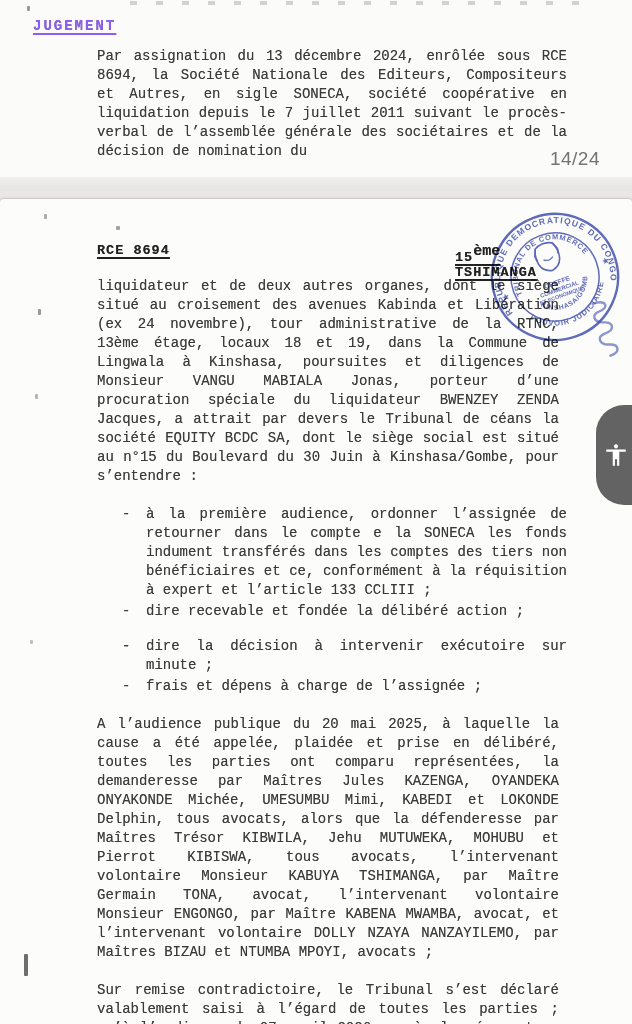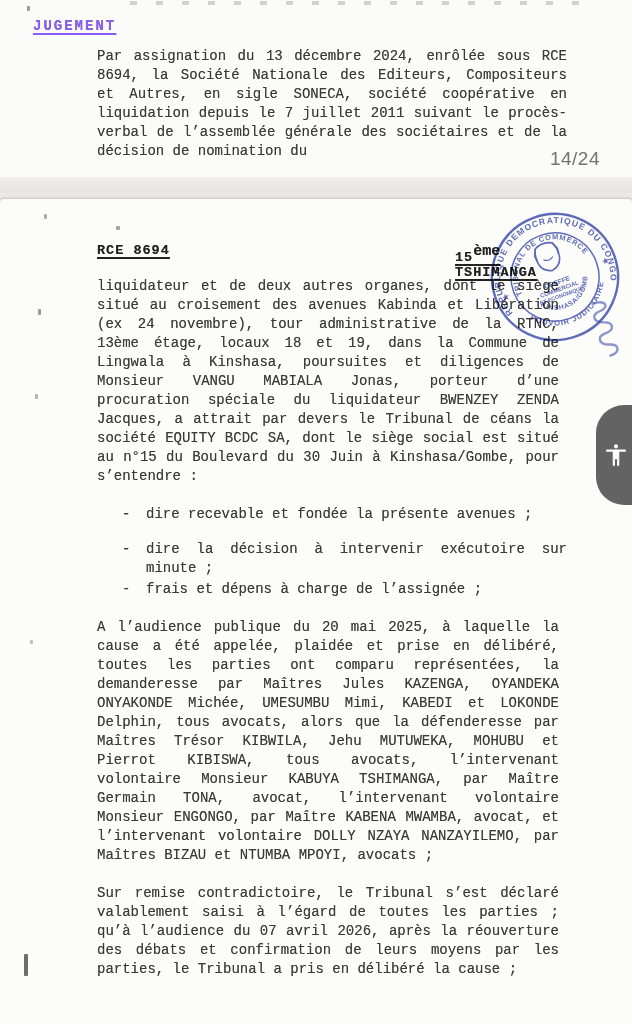--- a/index.html
+++ b/index.html
@@ -93,24 +93,25 @@
       <span class="hdr-left">RCE 8694</span>
       <span class="hdr-right"><span>15</span><sup>ème</sup><span> TSHIMANGA</span></span>
     </div>
 
     <div class="doc-body doc-text">
       <p>liquidateur et de deux autres organes, dont le siège situé au croisement des avenues Kabinda et Libération (ex 24 novembre), tour administrative de la RTNC, 13ème étage, locaux 18 et 19, dans la Commune de Lingwala à Kinshasa, poursuites et diligences de Monsieur VANGU MABIALA Jonas, porteur d’une procuration spéciale du liquidateur BWENZEY ZENDA Jacques, a attrait par devers le Tribunal de céans la société EQUITY BCDC SA, dont le siège social est situé au n°15 du Boulevard du 30 Juin à Kinshasa/Gombe, pour s’entendre :</p>
 
       <div class="bullets">
         <div class="bullet">
           <span class="dash">-</span>
+          <span>à la première audience, ordonner l’assignée de retourner dans le compte e la SONECA les fonds indument transférés dans les comptes des tiers non bénéficiaires et ce, conformément à la réquisition à expert et l’article 133 CCLIII ;</span>
         </div>
         <div class="bullet">
           <span class="dash">-</span>
-          <span>dire recevable et fondée la présente avenues ;</span>
+          <span>dire recevable et fondée la délibéré action ;</span>
         </div>
         <div class="bullet gap-above">
           <span class="dash">-</span>
         </div>
         <div class="bullet">
           <span class="dash">-</span>
           <span>dire la décision à intervenir exécutoire sur minute ;</span>
         </div>
         <div class="bullet">
           <span class="dash">-</span>

